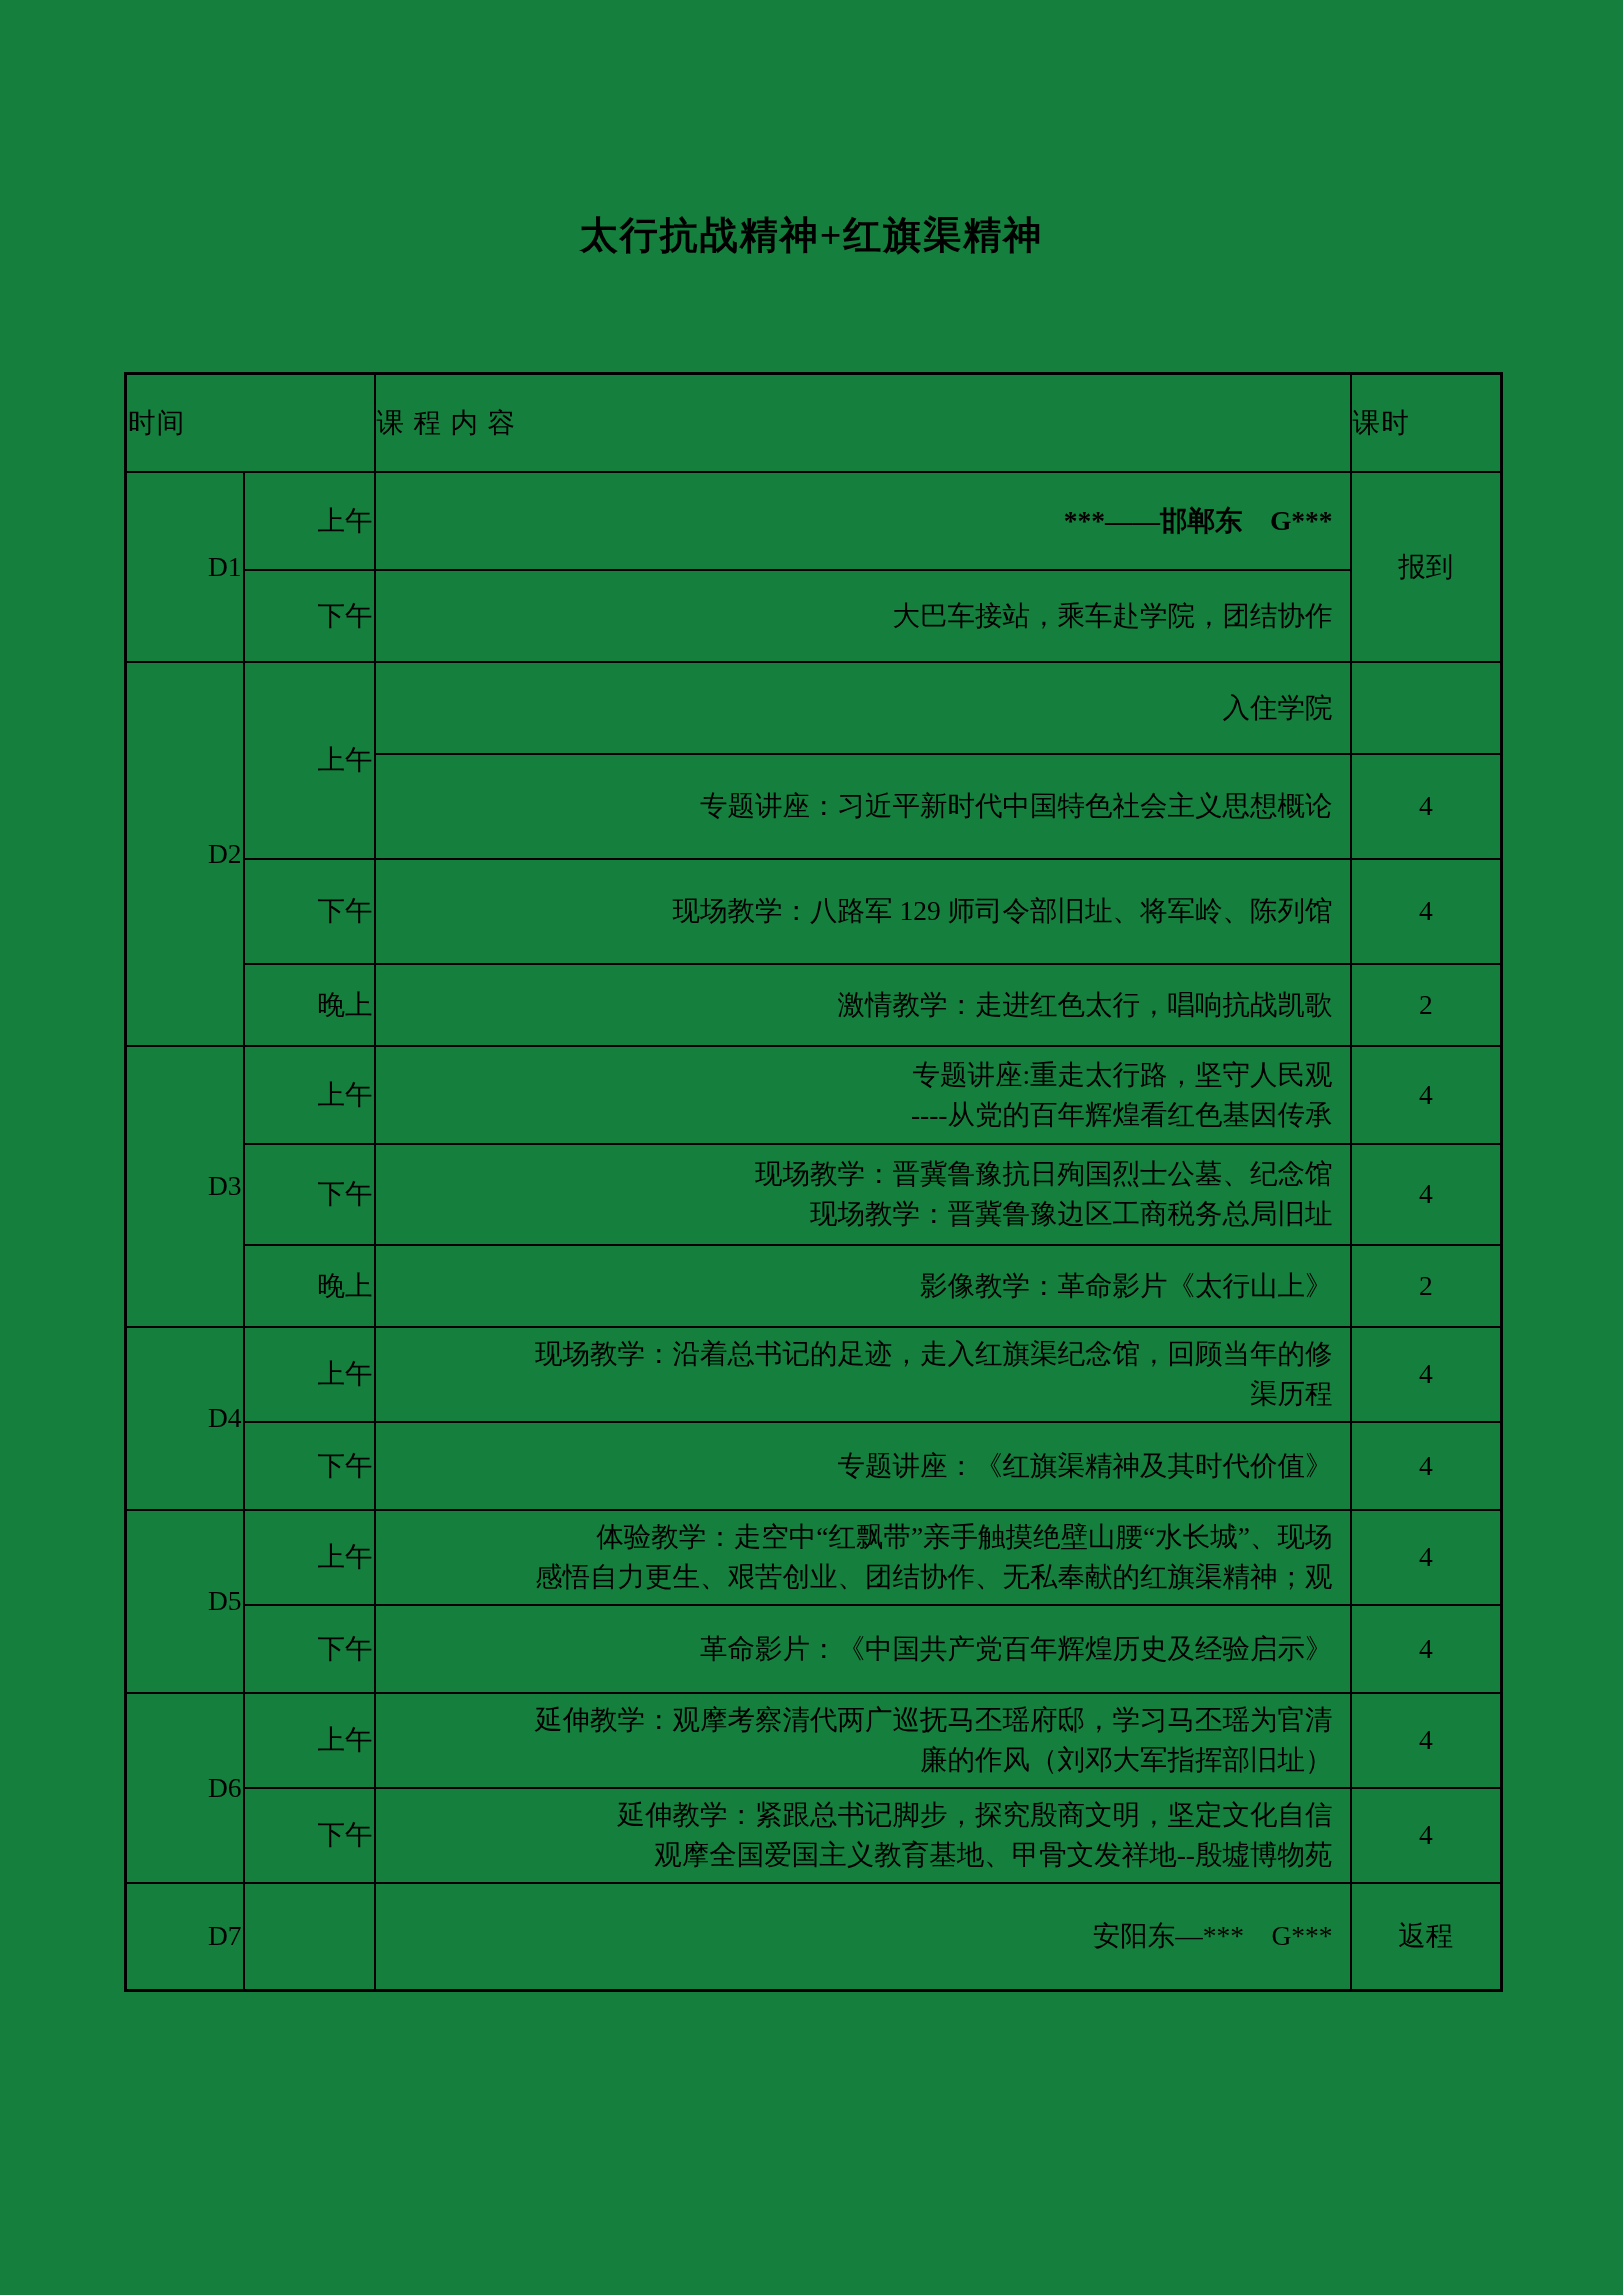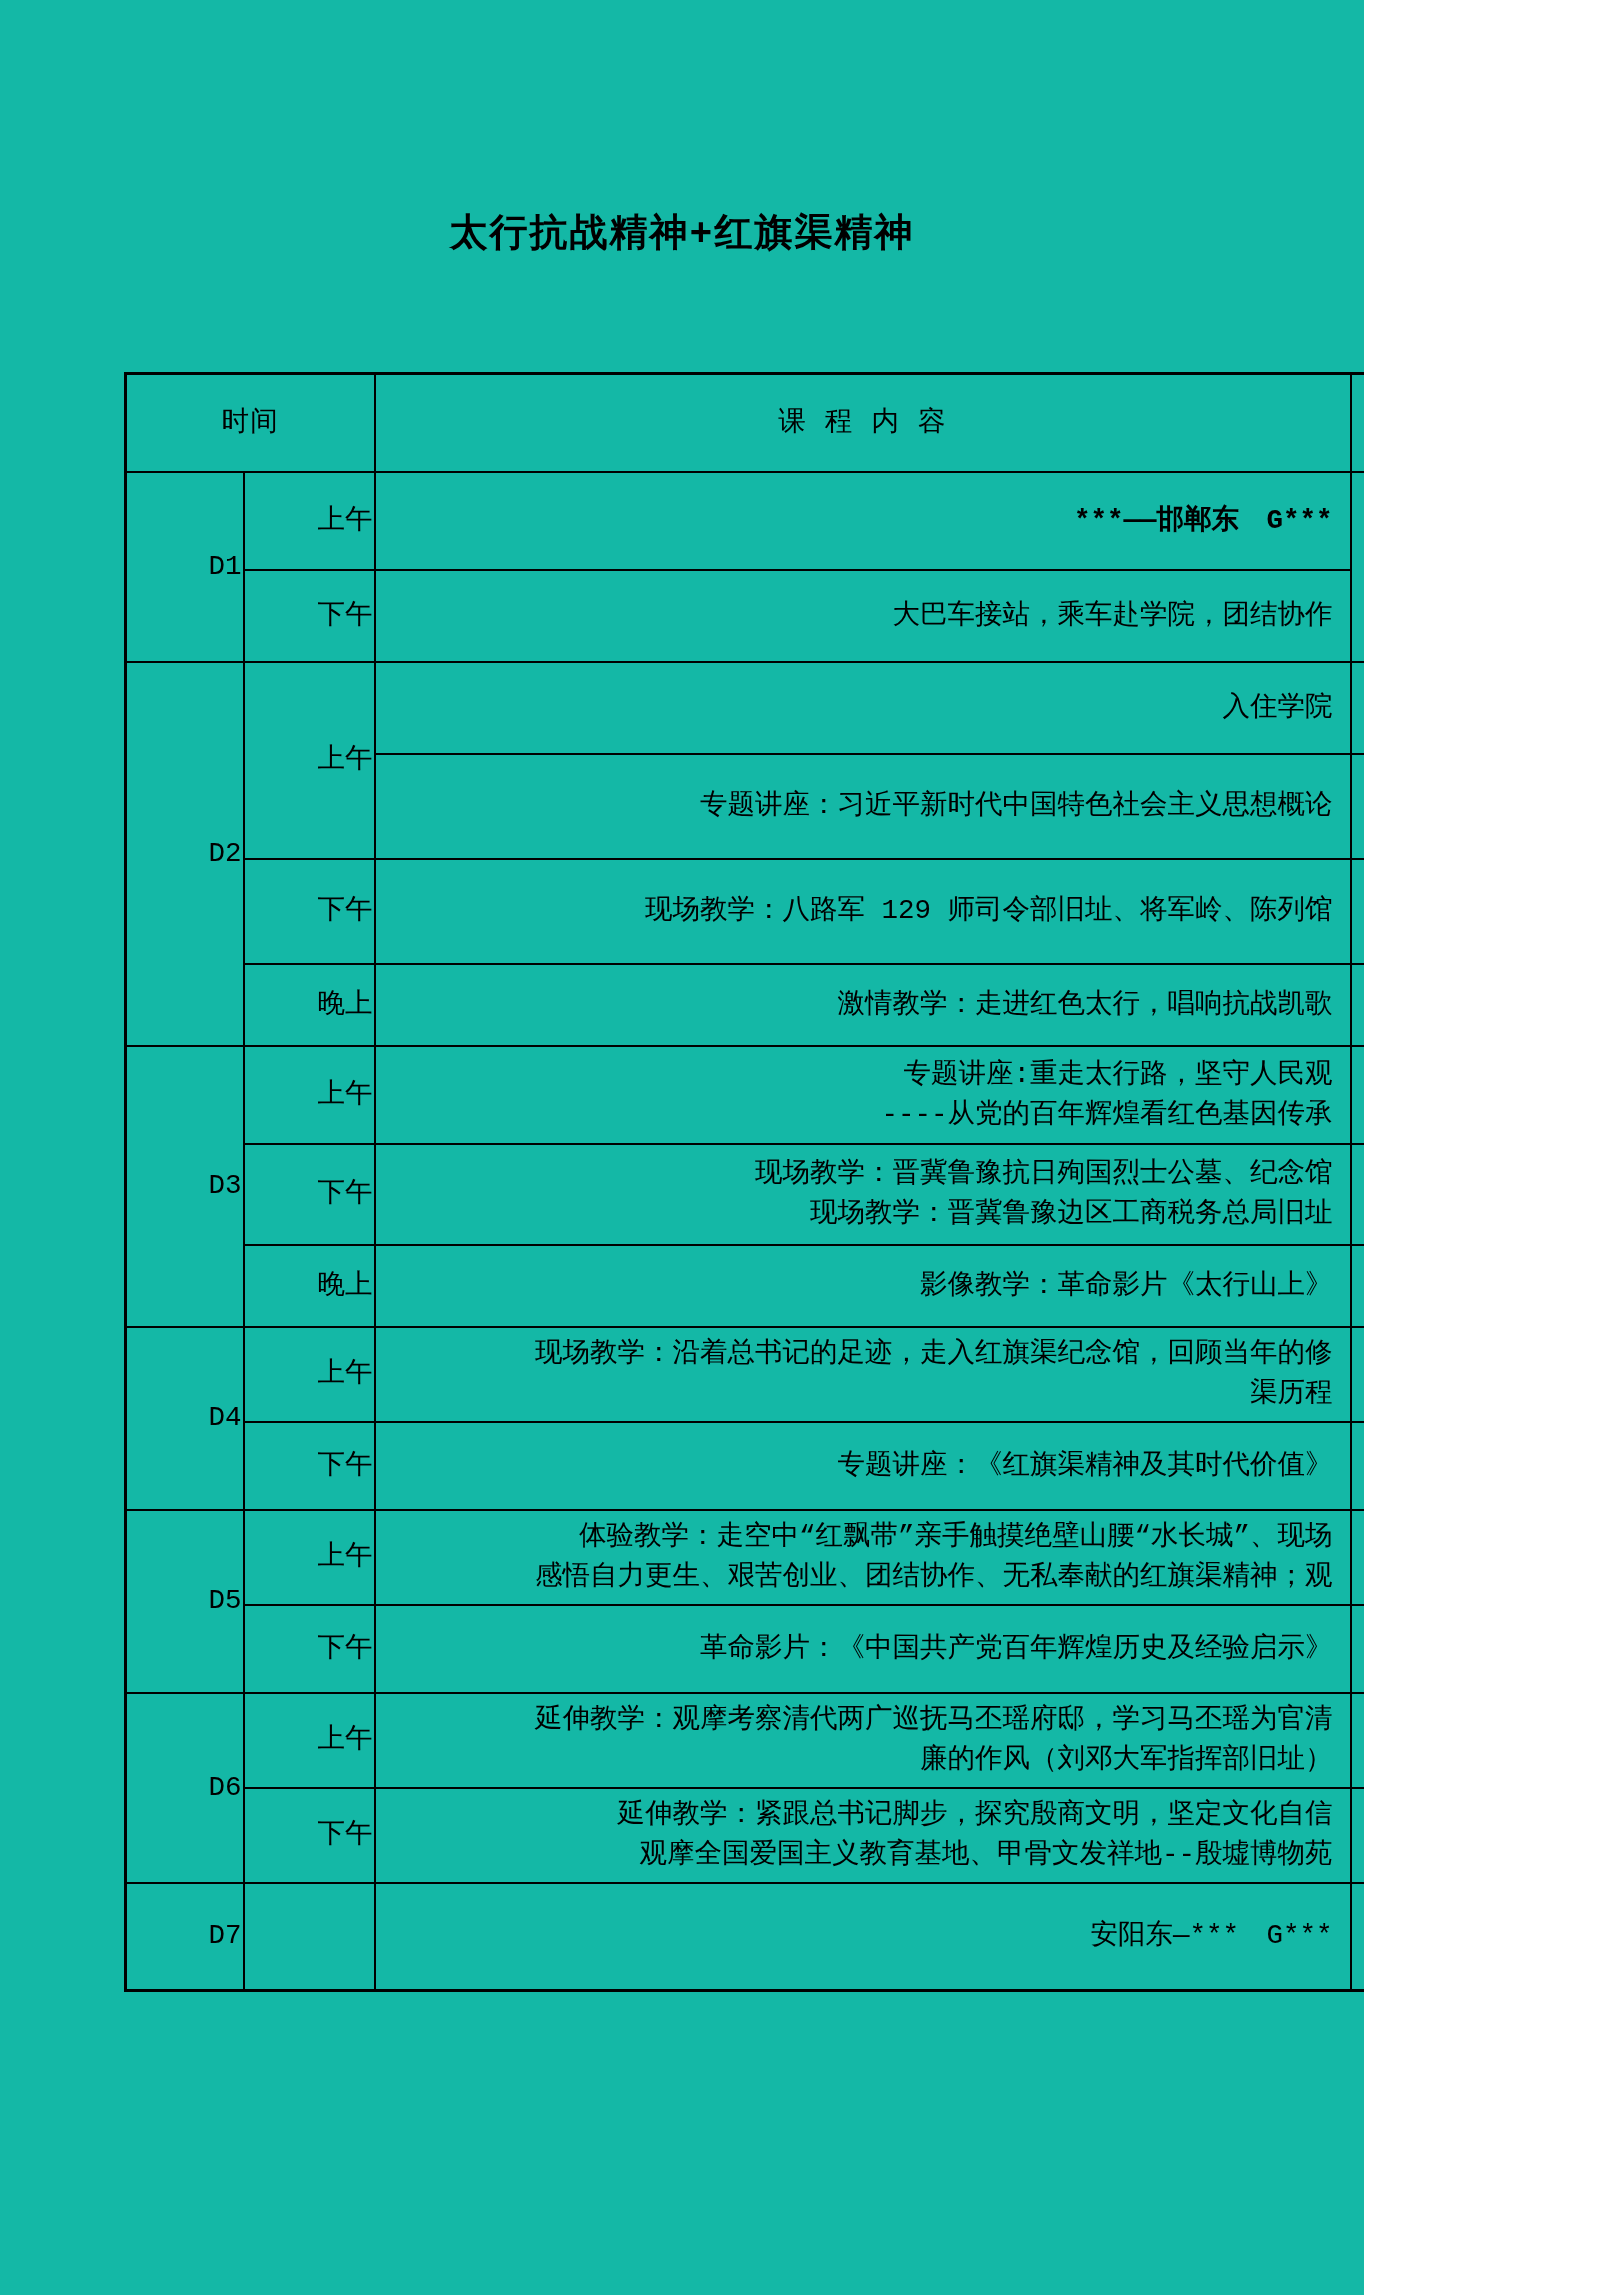--- a/index.html
+++ b/index.html
@@ -2,25 +2,25 @@
 <html style="font-size:10.5px"><head>
 <meta charset="utf-8">
 <style>
   html, body {
     margin: 0;
     padding: 0;
     background: #ffffff;
   }
   .page {
     position: relative;
-    width: 1364px;
+    width: 1623px;
     height: 2295px;
-    background: #14b8a6;
+    background: #15803d;
     color: #000000;
-    font-family: Liberation Mono, monospace;
+    font-family: Liberation Serif, serif;
     overflow: hidden;
   }
   .doc-title {
     margin: 216px 0 0 0;
     text-align: center;
     font-size: 38px;
     font-weight: bold;
     line-height: 1;
     letter-spacing: 2px;
   }
@@ -40,21 +40,20 @@
     border: 3.3px solid #000;
   }
   table.schedule td {
     border: 2px solid #000;
     vertical-align: middle;
     font-size: 27.5px;
     line-height: 1.45;
     overflow: hidden;
   }
   td.hdr {
-    text-align: center;
     font-size: 29px;
     letter-spacing: 1.3px;
   }
   td.day {
     text-align: right;
     font-size: 27.5px;
   }
   td.period {
     text-align: right;
     font-size: 27.5px;

